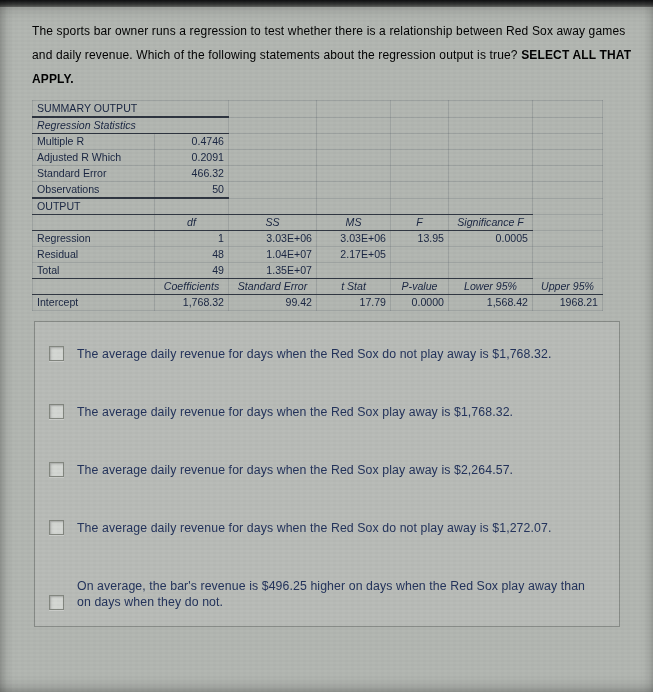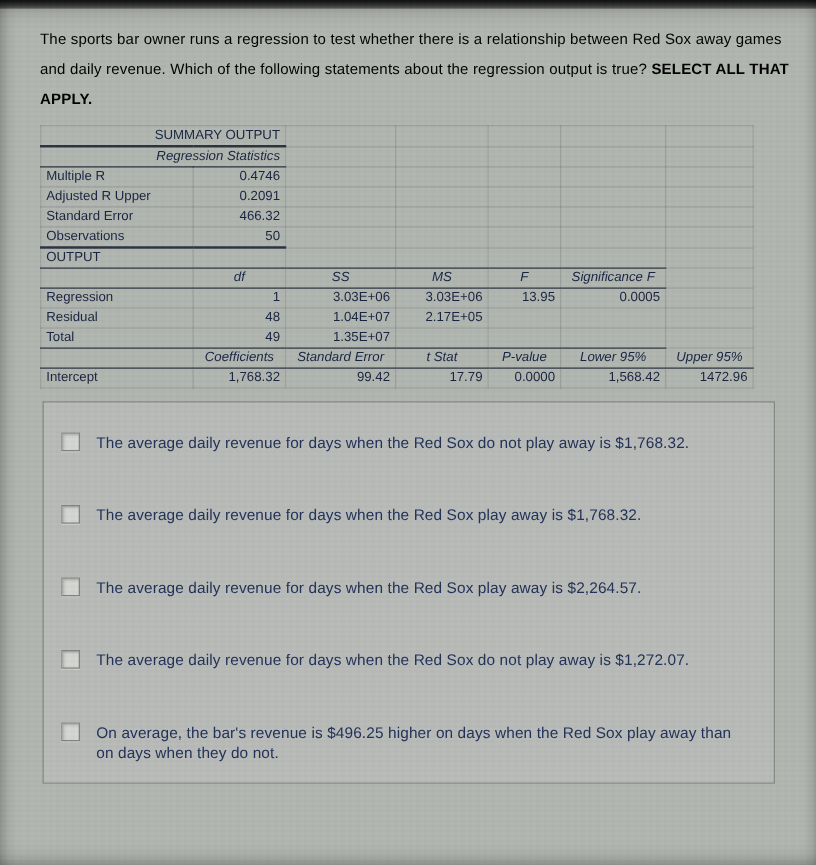--- a/index.html
+++ b/index.html
@@ -35,39 +35,39 @@
     border-collapse:collapse; table-layout:fixed; margin-top:9px;
     width:570px; font-size:10.6px; color:#182440;
   }
   table.sheet td {
     border:1px solid rgba(75,85,95,0.20);
     height:15px; line-height:13px;
     padding:1px 4px;
     white-space:nowrap; overflow:hidden;
     vertical-align:middle;
   }
-  .center { text-align:right; }
+  .center { text-align:left; }
   .num    { text-align:right;margin-left:21px; }
   .hdr    { font-style:italic; text-align:center; }
   .italic { font-style:italic; }
   .bb-med  { border-bottom:2px solid #2e3540 !important; }
   .bb-thin { border-bottom:1px solid #2e3540 !important; }
   .bb-dark { border-bottom:1.5px solid #2e3540 !important; }
   tr.tall td { height:30px; vertical-align:bottom; }
   tr.tall td.wrap { white-space:normal; line-height:13px; vertical-align:middle; }
 
   .answers {
     margin:10px 0 0 2px;
     width:586px; height:306px;
     border:1px solid #868a86;
     background:rgba(190,194,190,0.45);
     padding:24px 26px 6px 14px;
   }
   .option { display:flex; align-items:flex-start; gap:13px; margin-bottom:42px; }
-  .option:last-child { margin-bottom:16px; }
+  .option:last-child { margin-bottom:16px;align-items:flex-end; }
   .checkbox {
     flex:0 0 auto;
     width:15px; height:15px; margin-top:0px;
     background:#d3d6d2;
     border:1px solid #82867f;
     box-shadow: inset 1px 1px 2px rgba(0,0,0,0.22), 0 1px 0 rgba(255,255,255,0.25);
     cursor:pointer;
   }
   .option-text { font-size:12.3px; line-height:16px; letter-spacing:.1px; max-width:528px; color:#22325a; }
 </style>
@@ -110,21 +110,21 @@
       <tr>
         <td>Multiple R</td>
         <td class="num">0.4746</td>
         <td></td>
           <td></td>
           <td></td>
           <td></td>
           <td></td>
       </tr>
       <tr>
-        <td>Adjusted R Upper</td>
+        <td>Adjusted R Which</td>
         <td class="num">0.2091</td>
         <td></td>
           <td></td>
           <td></td>
           <td></td>
           <td></td>
       </tr>
       <tr>
         <td>Standard Error</td>
         <td class="num">466.32</td>
@@ -197,21 +197,21 @@
         <td class="hdr bb-thin">Lower 95%</td>
         <td class="hdr bb-thin">Upper 95%</td>
       </tr>
       <tr>
         <td>Intercept</td>
         <td class="num">1,768.32</td>
         <td class="num">99.42</td>
         <td class="num">17.79</td>
         <td class="num">0.0000</td>
         <td class="num">1,568.42</td>
-        <td class="num">1472.96</td>
+        <td class="num">1968.21</td>
       </tr>
     </tbody>
   </table>
 
   <div class="answers">
     <div class="option">
       <span class="checkbox"></span>
       <span class="option-text">The average daily revenue for days when the Red Sox do not play away is $1,768.32.</span>
     </div>
     <div class="option">

